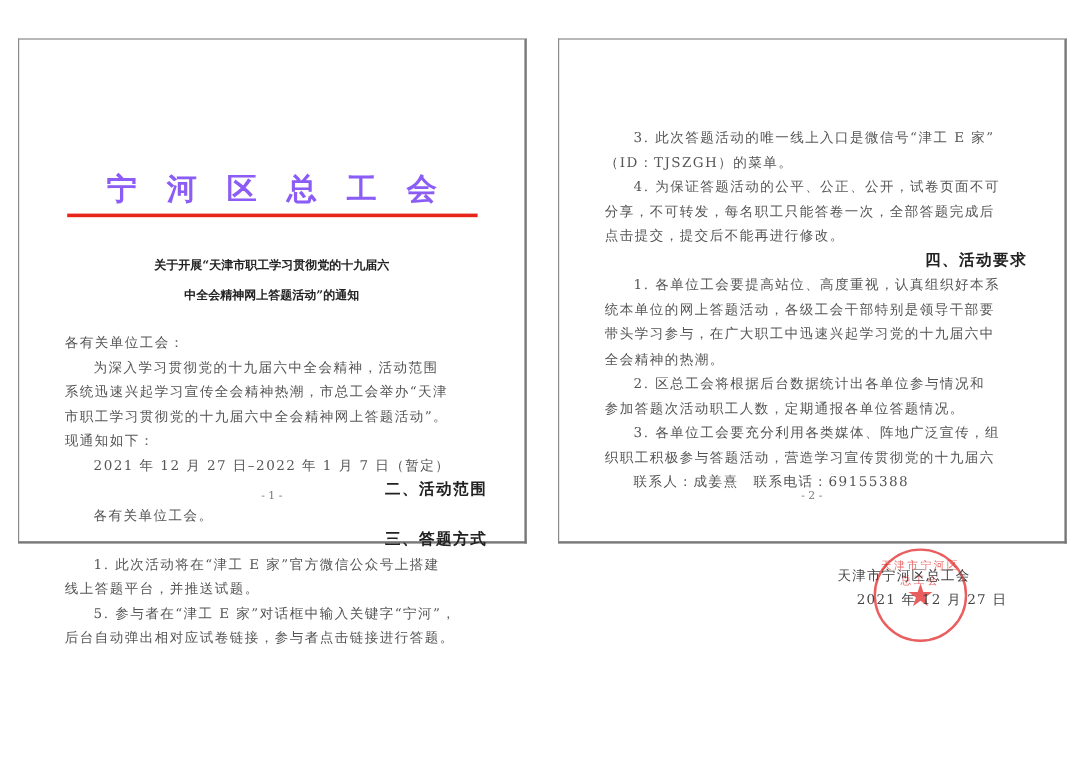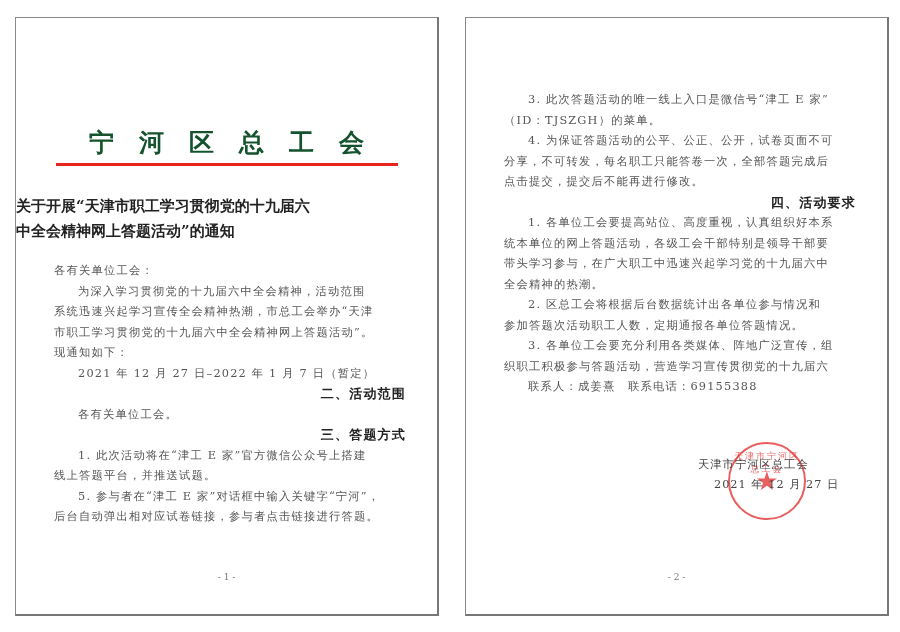--- a/index.html
+++ b/index.html
@@ -2,41 +2,41 @@
 <html><head>
 <meta charset="utf-8">
 <style>
   html, body { margin:0; padding:0; }
   body {
     width:900px; height:632px; background:#ffffff; position:relative; overflow:hidden;
     font-family: "DejaVu Serif", "Liberation Serif", serif;
     color:#333;
   }
   .page {
-    position:absolute; top:17px; height:599px; width:424px;
+    position:absolute; top:32px; height:421px; width:424px;
     background:#fff;
     border-top:1px solid #8a8a8a; border-left:1px solid #8a8a8a;
     border-right:2px solid #777; border-bottom:2px solid #777;
     box-sizing:border-box;
   }
   #page1 { left:15px; }
   #page2 { left:465px; }
 
   .redhead {
     position:absolute; left:0; right:0; top:108px; text-align:center;
-    color:#14532d; font-size:25px; letter-spacing:25px; font-weight:bold;
+    color:#8b5cf6; font-size:25px; letter-spacing:25px; font-weight:bold;
     font-family: "DejaVu Sans", "Liberation Sans", sans-serif;
     padding-left:25px;
   }
   .redline {
     position:absolute; left:40px; width:342px; top:145px; height:3px; background:#e8251b;
   }
   .title {
-    position:absolute; left:0; right:0; top:176px; 
-    font-size:15px; line-height:25px; color:#222; font-weight:bold;
+    position:absolute; left:0; right:0; top:176px; text-align:center;
+    font-size:10px; line-height:25px; color:#222; font-weight:bold;
   }
   .body { position:absolute; left:38px; width:352px; font-size:11.3px; color:#555; }
   .line { height:20.5px; line-height:20.5px; white-space:nowrap; letter-spacing:1.2px; }
   .ind { padding-left:24px; }
   .heading { font-weight:bold; color:#222; font-family:"DejaVu Sans","Liberation Sans",sans-serif; font-size:13px;text-align:right; }
   .pnum { position:absolute; bottom:32px; left:0; right:0; text-align:center; font-size:9px; color:#777; }
   .sign { position:absolute; left:232px; font-size:11.3px; color:#444; white-space:nowrap; letter-spacing:1px; }
   .seal {
     position:absolute; left:262px; top:424px; width:78px; height:78px; border-radius:50%;
     border:2px solid rgba(225,40,40,0.75); box-sizing:border-box;

